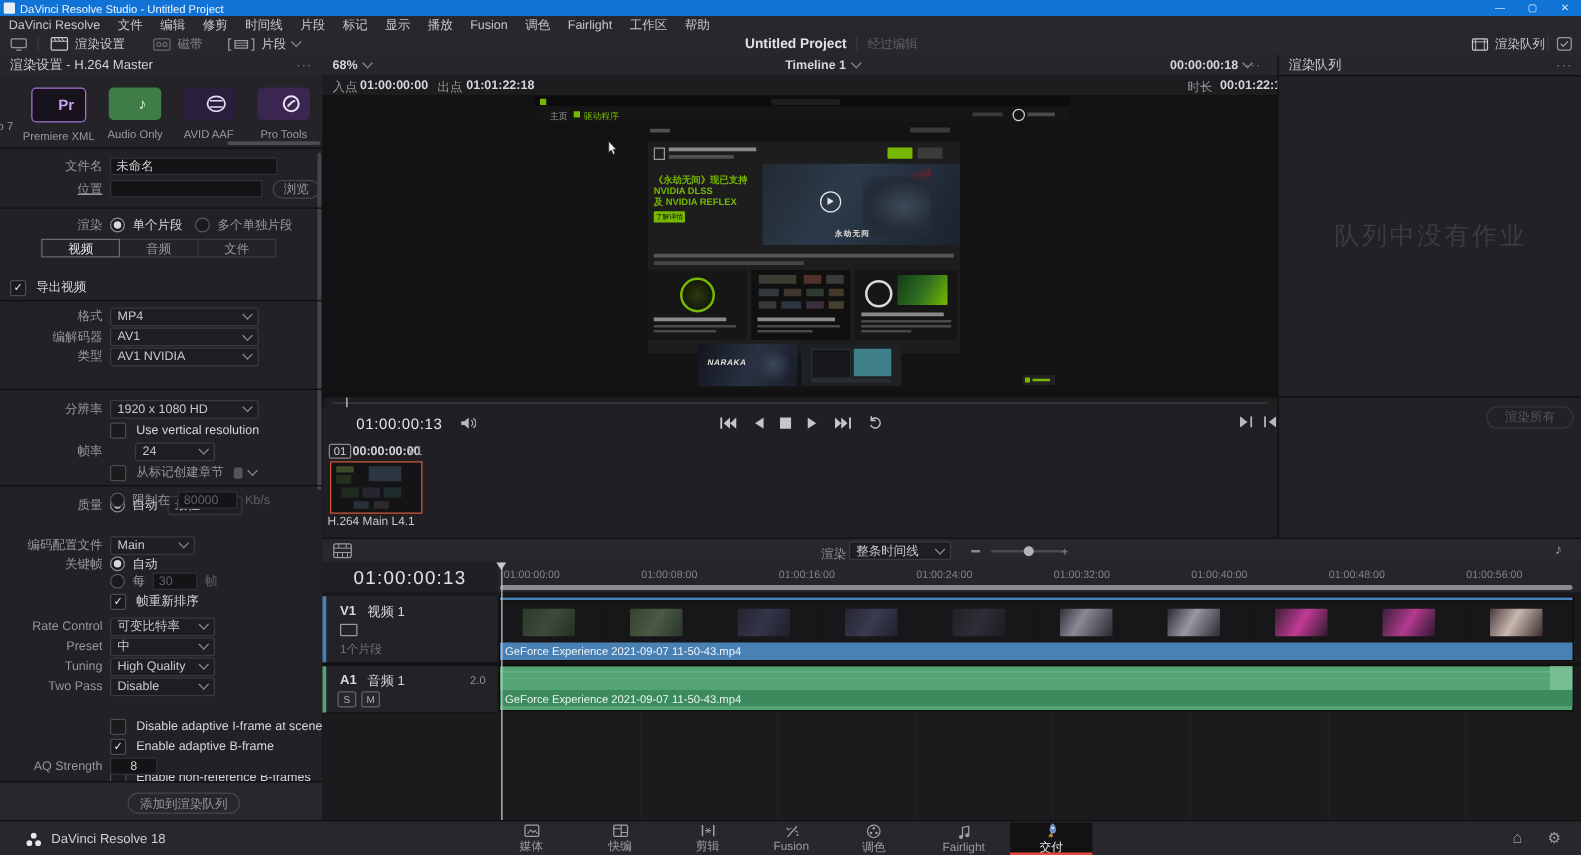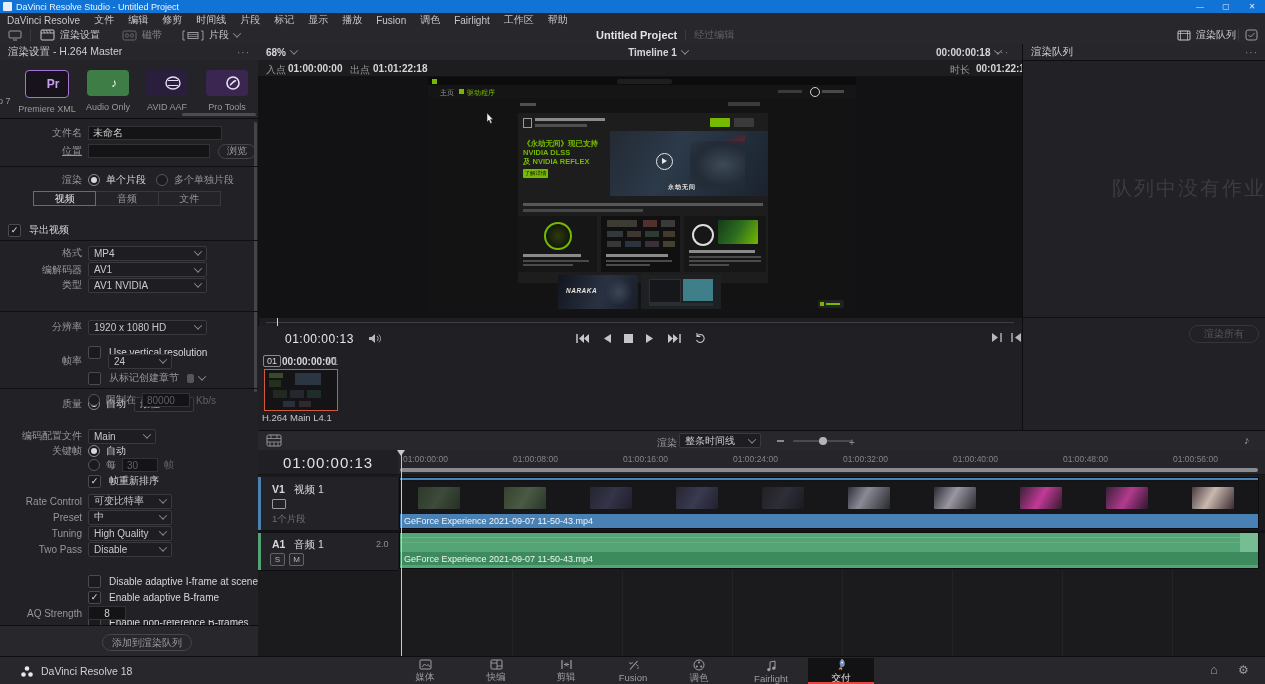--- a/index.html
+++ b/index.html
@@ -247,21 +247,21 @@
         </span>
     </div>
     <div class="divider" style="top:267px;"></div>
     <div class="frow" style="top:275px;">
       <span class="flabel">分辨率</span>
       <span class="dd" style="width:107px;">
           <span>1920 x 1080 HD</span>
           <span class="chev"></span>
         </span>
     </div>
-    <div class="frow" style="top:292px;margin-top:8px;">
+    <div class="frow" style="top:292px;">
       <span style="width:88px;flex:none;"></span>
       <span class="cb"></span>
       <span class="val" style="margin-left:8px;">Use vertical resolution</span>
     </div>
     <div class="frow" style="top:309px;gap:20px;">
       <span class="flabel">帧率</span>
       <span class="dd" style="width:52px;">
           <span>24</span>
           <span class="chev"></span>
         </span>
@@ -549,21 +549,21 @@
       <span class="abs" style="left:34px;top:31px;width:12px;height:6px;background:#30282c;"></span>
     </div>
     <span class="abs" style="left:4px;top:60px;font-size:9.5px;color:#c6c6ca;">H.264 Main L4.1</span>
   </div>
 
   <div class="abs panel-right">
     <div class="phead">
       <span>渲染队列</span>
       <span class="dots">···</span>
     </div>
-    <div class="abs" style="left:0;top:16px;width:243px;height:257px;display:flex;align-items:center;justify-content:flex-end;">
+    <div class="abs" style="left:0;top:16px;width:243px;height:257px;display:flex;align-items:center;justify-content:center;">
       <span style="font-size:20px;color:#3b3b41;letter-spacing:2px;">队列中没有作业</span>
     </div>
     <div class="abs" style="left:0;top:273px;width:243px;height:1px;background:#0f0f12;"></div>
     <span class="pill" style="position:absolute;left:166px;top:281px;width:68px;height:16px;color:#55555c;border-color:#35353b;">渲染所有</span>
   </div>
 
   <div class="abs tltoolbar">
     <span class="abs" style="left:8px;top:3px;">
       <svg width="16" height="13" viewBox="0 0 16 13">
           <rect x="1" y="1" width="14" height="11" rx="1.5" fill="none" stroke="#9a9a9e"></rect>

